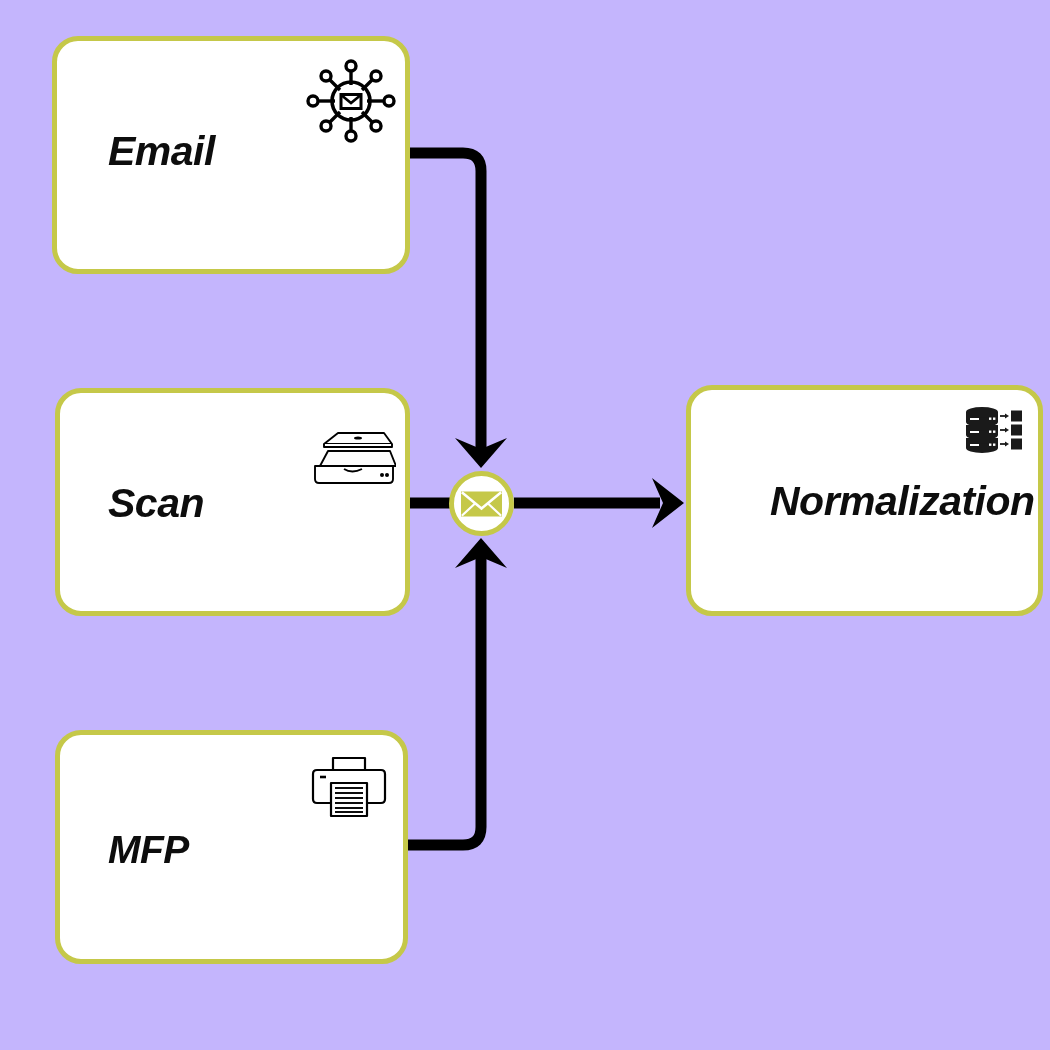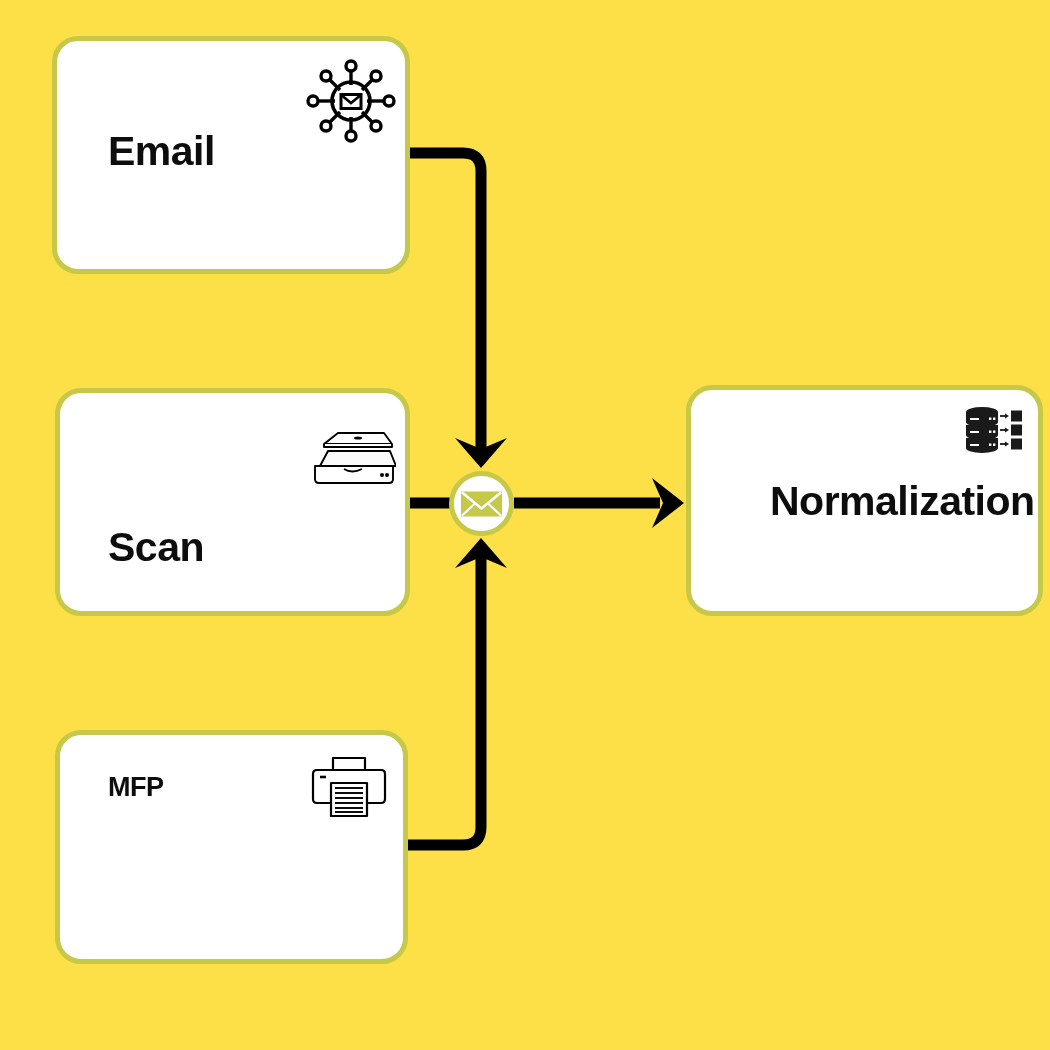--- a/index.html
+++ b/index.html
@@ -7,22 +7,23 @@
     padding: 0;
     background: #ffffff;
   }
   body {
     font-family: "Liberation Sans", sans-serif;
   }
   #canvas {
     position: relative;
     width: 1050px;
     height: 1050px;
-    background: #fde047;
+    background: #c4b5fd;
     overflow: hidden;
+    font-style: italic;
   }
 
   
   .node {
     position: absolute;
     box-sizing: border-box;
     background: #ffffff;
     border: 5px solid #c5c849;
     border-radius: 26px;
   }
@@ -37,22 +38,22 @@
     position: absolute;
     line-height: 0;
   }
 
   #node-email   { left: 52px;  top: 36px;  width: 358px; height: 238px; }
   #node-scan    { left: 55px;  top: 388px; width: 355px; height: 228px; }
   #node-mfp     { left: 55px;  top: 730px; width: 353px; height: 234px; }
   #node-norm    { left: 686px; top: 385px; width: 357px; height: 231px; }
 
   #label-email  { left: 108px; top: 128px; font-size: 41px; }
-  #label-scan   { left: 108px; top: 524px; font-size: 41px; }
-  #label-mfp    { left: 108px; top: 772px; font-size: 27px; }
+  #label-scan   { left: 108px; top: 480px; font-size: 41px; }
+  #label-mfp    { left: 108px; top: 828px; font-size: 39px; }
   #label-norm   { left: 722px; top: 478px; font-size: 41px; margin-left: 48px; }
 
   #icon-email   { left: 301px; top: 55px;  width: 100px; height: 92px; }
   #icon-scan    { left: 308px; top: 425px; width: 88px;  height: 65px; }
   #icon-mfp     { left: 309px; top: 755px; width: 80px;  height: 70px; }
   #icon-norm    { left: 962px; top: 405px; width: 62px;  height: 56px; }
 
   
   #connectors {
     position: absolute;

